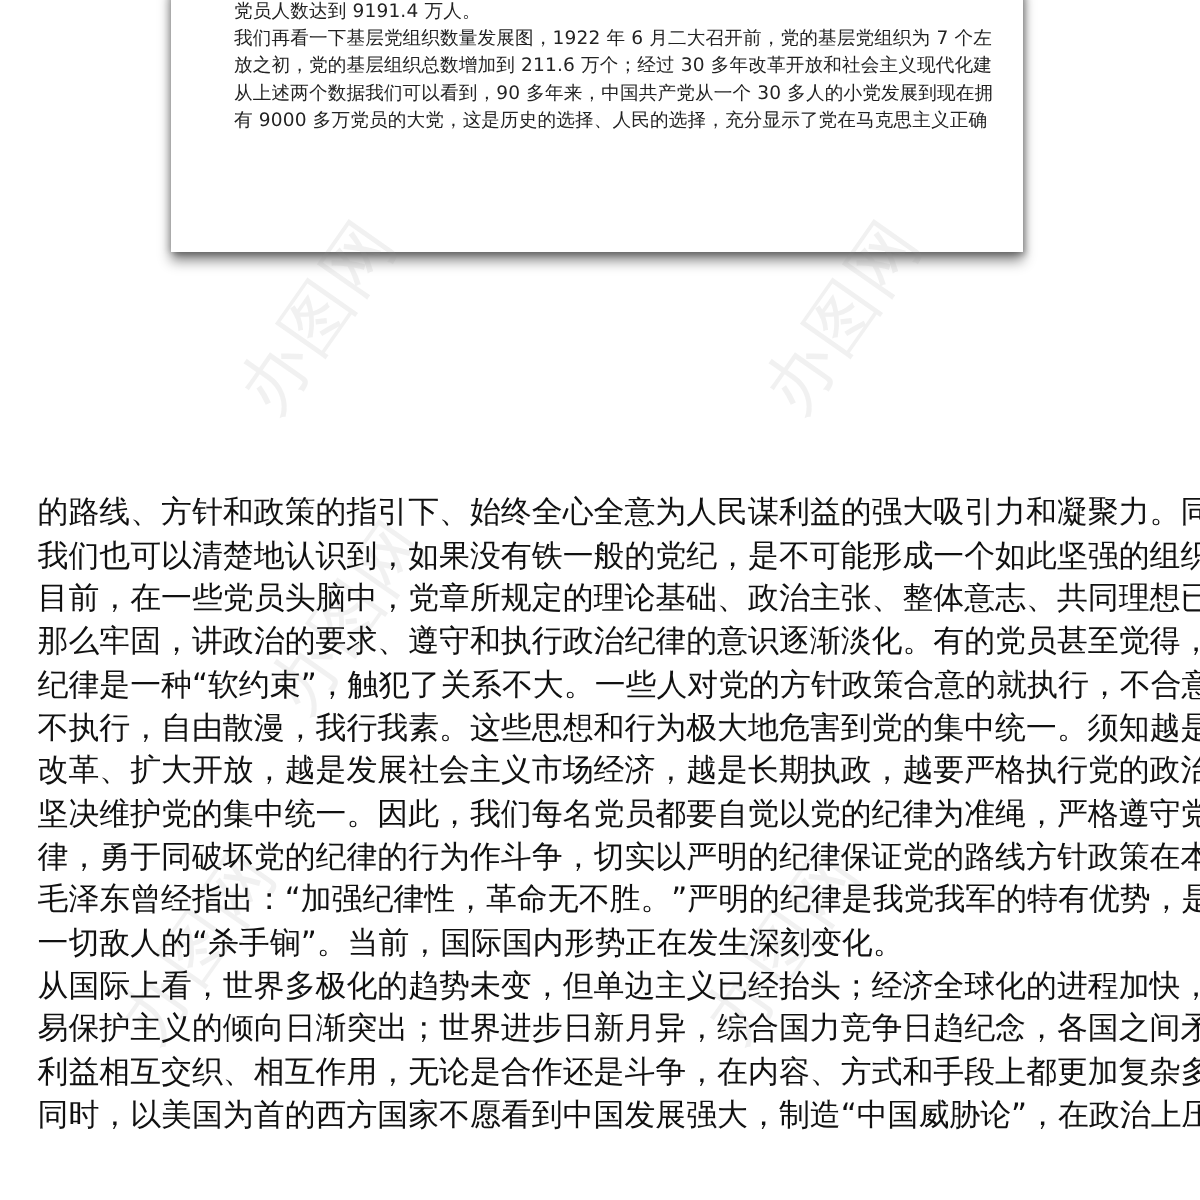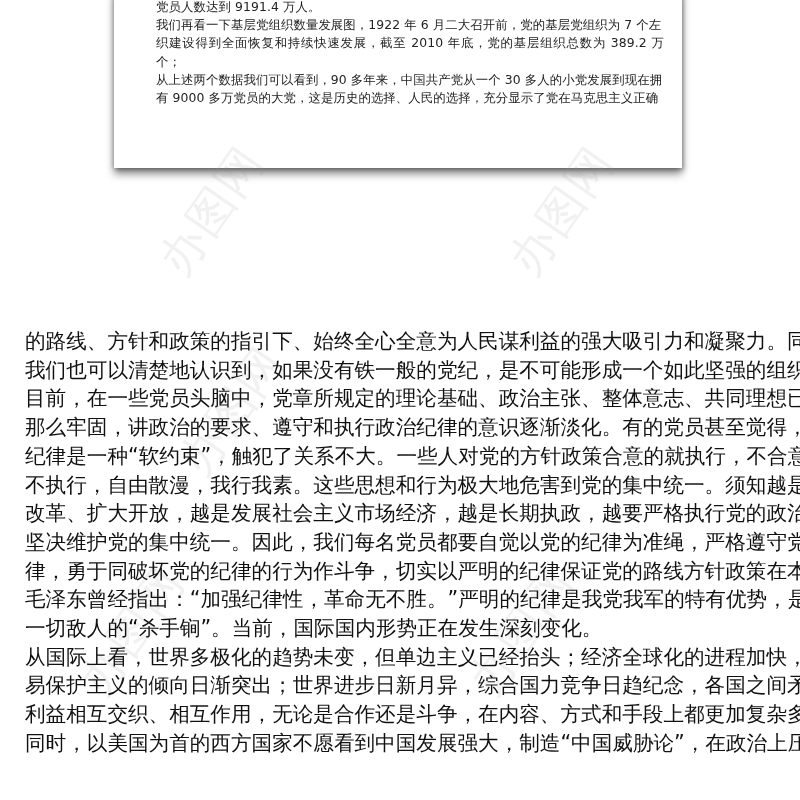--- a/index.html
+++ b/index.html
@@ -61,21 +61,21 @@
     letter-spacing: 2px;
   }
 </style>
 </head>
 <body>
 
 <div class="card">
   <div class="card-text">
     <p>党员人数达到 9191.4 万人。</p>
     <p>我们再看一下基层党组织数量发展图，1922 年 6 月二大召开前，党的基层党组织为 7 个左</p>
-    <p>织建设得到全面恢复和持续快速发展，截至 2010 年底，党的基层组织总数为 389.2 万个；</p>
+    <p>放之初，党的基层组织总数增加到 211.6 万个；经过 30 多年改革开放和社会主义现代化建</p>
     <p>从上述两个数据我们可以看到，90 多年来，中国共产党从一个 30 多人的小党发展到现在拥</p>
     <p>有 9000 多万党员的大党，这是历史的选择、人民的选择，充分显示了党在马克思主义正确</p>
   </div>
 </div>
 
 <div class="watermark" style="left:140px; top:180px;">办图网</div>
 <div class="watermark" style="left:490px; top:180px;">办图网</div>
 <div class="watermark" style="left:160px; top:380px;">办图网</div>
 <div class="watermark" style="left:60px; top:600px;">办图网</div>
 <div class="watermark" style="left:450px; top:600px;">办图网</div>

